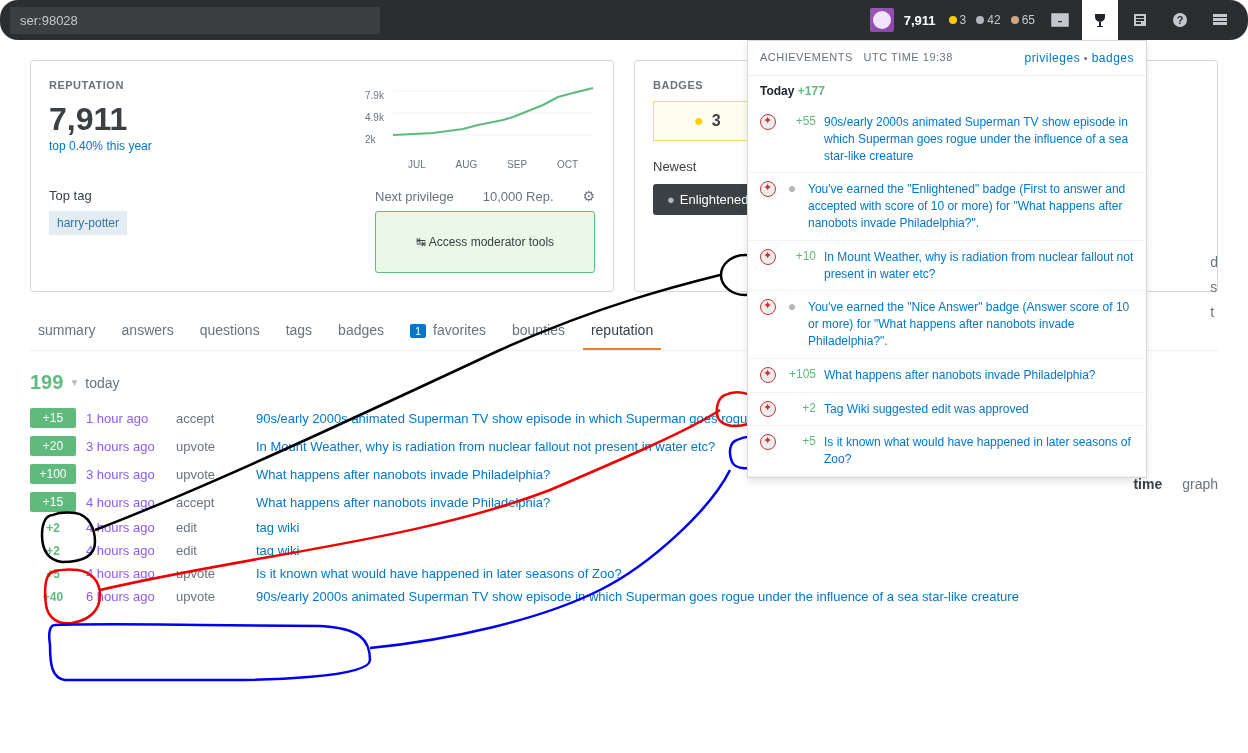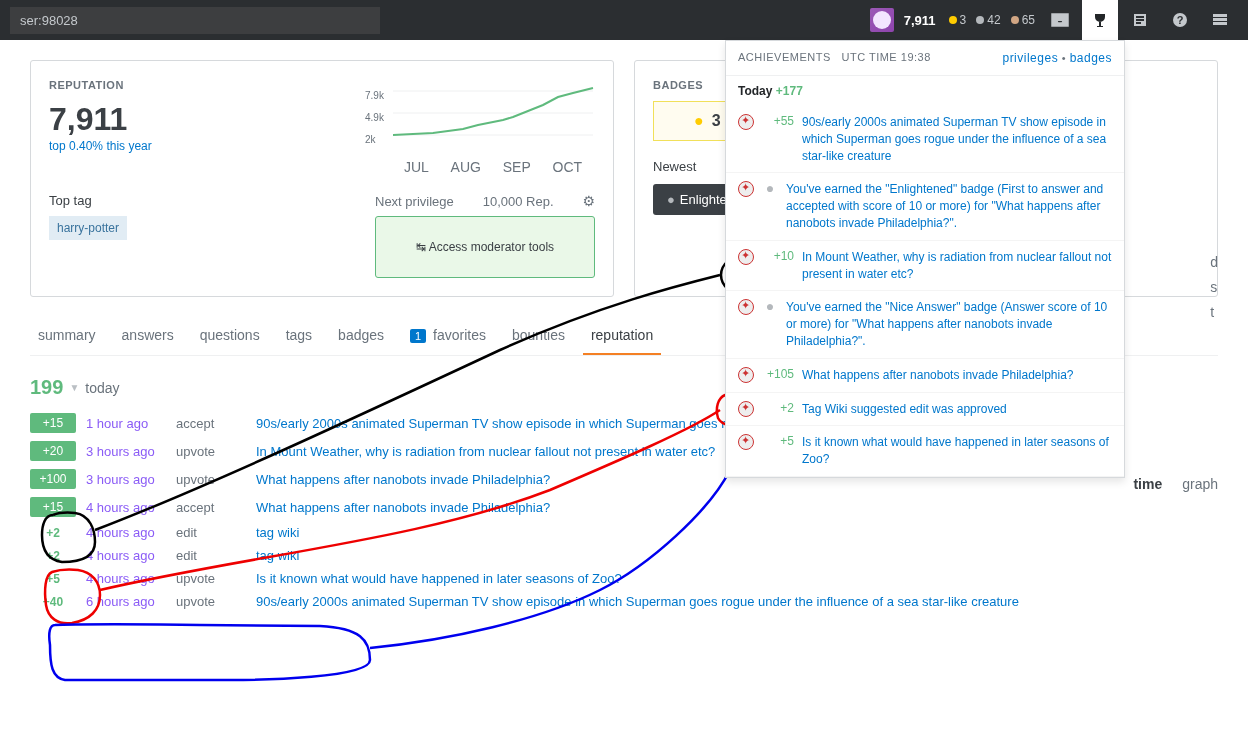--- a/index.html
+++ b/index.html
@@ -1,19 +1,19 @@
 <!DOCTYPE html>
 <html><head>
 <meta charset="utf-8">
 <style>
 * { box-sizing: border-box; margin: 0; padding: 0; }
 body { font-family: Arial, Helvetica, sans-serif; font-size: 13px; color: #232629; background: #fff; }
 a { color: #0077cc; text-decoration: none; cursor: pointer; }
 
-.topbar { background: #2b2e31; height: 40px; display: flex; align-items: center; justify-content: space-between; padding: 0 10px; color: #c4c8cc; }
+.topbar { background: #2b2e31; height: 40px; display: flex; align-items: center; justify-content: space-between; padding: 0 10px; color: #c4c8cc; border-radius: 18px; }
 .topbar-left { background: #3d3e40; padding: 6px 10px; font-size: 13px; width: 370px; }
 .topbar-right { display: flex; align-items: center; gap: 4px; }
 .avatar { width: 24px; height: 24px; background: linear-gradient(135deg, #9b59b6, #8e44ad); border-radius: 2px; display: inline-block; position: relative; }
 .avatar::after { content: ''; position: absolute; top: 3px; left: 3px; right: 3px; bottom: 3px; background: #f3e5ff; border-radius: 50%; }
 .rep-score { font-weight: bold; color: #fff; margin: 0 6px; }
 .badge-cnt { display: inline-flex; align-items: center; margin: 0 3px; font-size: 12px; }
 .badge-dot { width: 8px; height: 8px; border-radius: 50%; display: inline-block; margin-right: 3px; }
 .gold { background: #ffcc01; }
 .silver { background: #b4b8bc; }
 .bronze { background: #d1a684; }
@@ -23,21 +23,21 @@
 .content { padding: 20px 30px 20px 30px; position: relative; }
 .cards { display: flex; gap: 20px; margin-bottom: 20px; }
 .card { border: 1px solid #d6d9dc; border-radius: 3px; padding: 18px; flex: 1; }
 .card-title { text-transform: uppercase; font-size: 11px; color: #6a737c; margin-bottom: 10px; font-weight: bold; letter-spacing: 0.5px; }
 .rep-card { display: flex; justify-content: space-between; }
 .rep-left { }
 .rep-big { font-size: 32px; font-weight: bold; color: #3b4045; }
 .rep-sub { color: #0077cc; font-size: 12px; margin-top: 4px; }
 .rep-chart { width: 230px; height: 70px; margin-top: 6px; position: relative; }
 .chart-labels { position: absolute; left: 0; top: 0; font-size: 10px; color: #6a737c; line-height: 22px; }
-.chart-x { display: flex; justify-content: space-around; font-size: 14px; color: #6a737c; margin-top: 4px; }
+.chart-x { display: flex; justify-content: space-around; font-size: 10px; color: #6a737c; margin-top: 4px; }
 .rep-bottom { display: flex; justify-content: space-between; margin-top: 18px; align-items: flex-start; }
 .toptag-label { font-size: 13px; color: #3b4045; margin-bottom: 8px; }
 .tag { display: inline-block; background: #e1ecf4; color: #39739d; padding: 5px 8px; border-radius: 0; font-size: 12px; cursor: pointer; }
 .next-priv { font-size: 13px; text-align: center; }
 .priv-label { color: #6a737c; margin-bottom: 2px; display: flex; justify-content: space-between; align-items: center; width: 220px; }
 .priv-btn { background: #eaf8e8; border: 1px solid #5fba7d; color: #3b4045; padding: 23px 14px; border-radius: 3px; font-size: 12px; margin-top: 5px; cursor: pointer; display: inline-block; width: 220px; text-align: center; }
 .gear { color: #6a737c; font-size: 14px; }
 
 .badges-card { min-width: 500px; }
 .badge-row { background: #fffcf0; border: 1px solid #f1e05a; padding: 10px 40px; text-align: center; font-size: 16px; font-weight: bold; color: #3b4045; display: inline-block; }
@@ -62,21 +62,21 @@
 
 .rep-item { display: flex; align-items: center; padding: 4px 0; justify-content: space-between; }
 .rep-change { width: 46px; text-align: center; font-size: 12px; margin-right: 10px; }
 .rep-change.boxed { background: #5fba7d; color: #fff; border-radius: 2px; padding: 3px 0; }
 .rep-change.plain { color: #5fba7d; font-weight: bold; }
 .rep-time { color: #8b5cf6; width: 90px; font-size: 13px; }
 .rep-reason { color: #6a737c; width: 80px; font-size: 13px; }
 .rep-link { color: #0077cc; font-size: 13px; flex: 1; }
 
 
-.dropdown { position: absolute; right: 123px; top: 40px; width: 400px; background: #fff; border: 1px solid #d6d9dc; box-shadow: 0 4px 8px rgba(0,0,0,0.1); max-height: 480px; overflow-y: auto; z-index: 100; font-size: 12px; }
+.dropdown { position: absolute; right: 101px; top: 40px; width: 400px; background: #fff; border: 1px solid #d6d9dc; box-shadow: 0 4px 8px rgba(0,0,0,0.1); max-height: 480px; overflow-y: auto; z-index: 100; font-size: 12px; }
 .dd-header { display: flex; justify-content: space-between; padding: 10px 12px; border-bottom: 1px solid #eff0f1; color: #6a737c; text-transform: uppercase; font-size: 11px; letter-spacing: 0.5px; }
 .dd-header a { text-transform: none; font-size: 12px; }
 .dd-today { padding: 8px 12px; font-weight: bold; }
 .dd-today-rep { color: #5fba7d; }
 .dd-item { display: flex; padding: 8px 12px; border-bottom: 1px solid #f4f4f4; gap: 8px; }
 .dd-site-icon { width: 16px; height: 16px; border-radius: 50%; background: #eee; border: 1px solid #cc3333; flex-shrink: 0; position: relative; }
 .dd-site-icon::after { content: '✦'; position: absolute; left: 2px; top: -1px; color: #cc3333; font-size: 11px; }
 .dd-badge-icon { width: 16px; text-align: center; color: #b4b8bc; flex-shrink: 0; font-size: 14px; line-height: 1; }
 .dd-rep { color: #5fba7d; width: 32px; text-align: right; flex-shrink: 0; }
 .dd-text { flex: 1; color: #0077cc; line-height: 1.4; }

